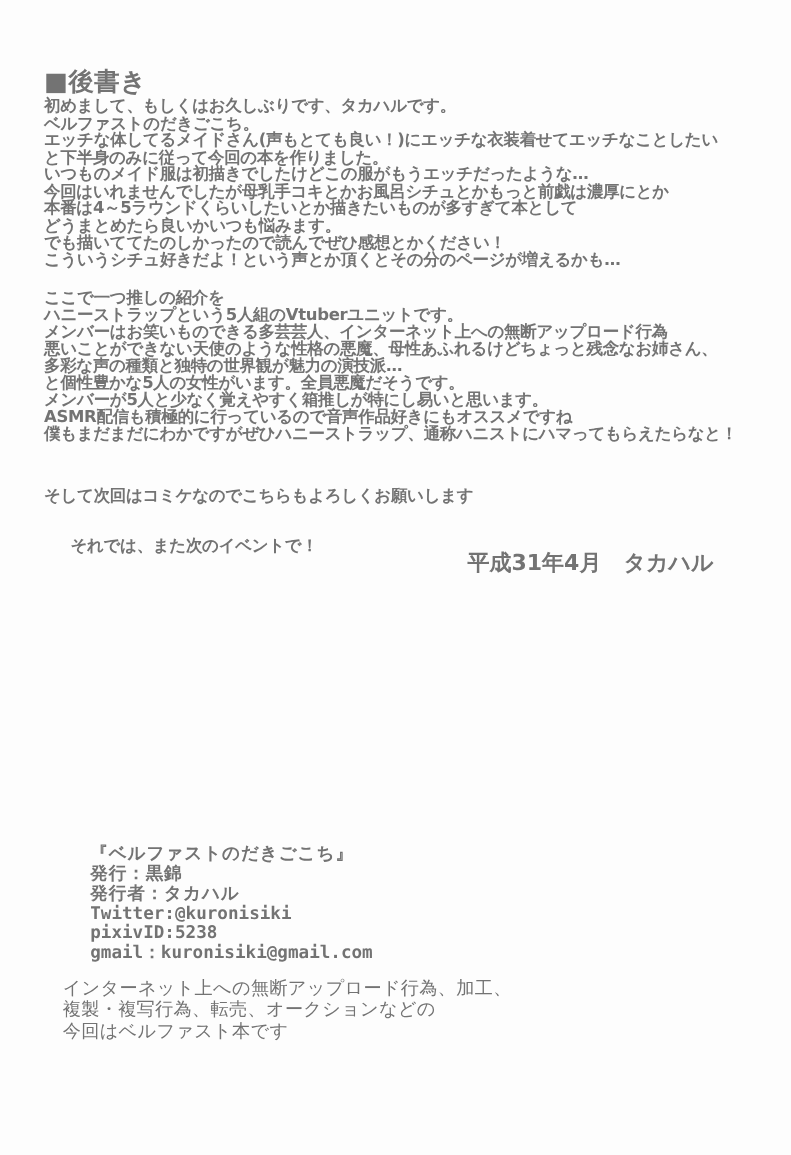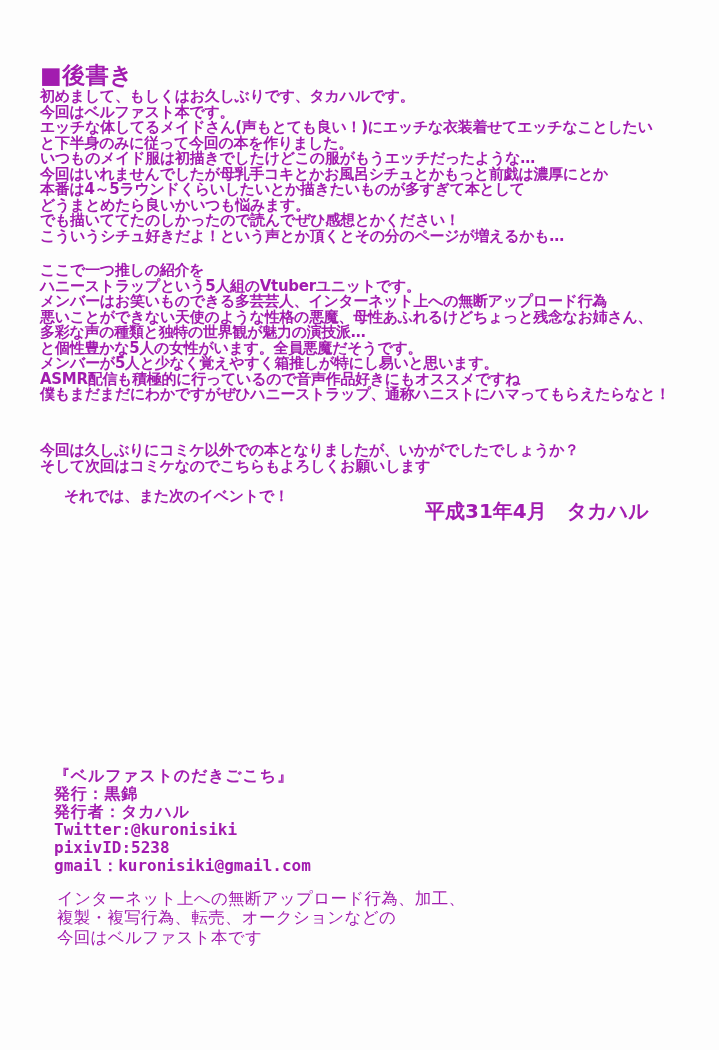--- a/index.html
+++ b/index.html
@@ -2,21 +2,21 @@
 <html><head>
 <meta charset="utf-8">
 <style>
   html,body { margin:0; padding:0; background:#ffffff; }
   .page {
     position:relative;
     width:719px;
     height:1050px;
     background:#fdfdfd;
     font-family:"DejaVu Sans", sans-serif;
-    color:#a21caf;
+    color:#737373;
     overflow:hidden;
   }
   .abs { position:absolute; }
   .doc-title {
     left:40px; top:62px;
     font-size:23px;
     font-weight:bold;
     line-height:26px;
     letter-spacing:0.5px;
   }
@@ -31,40 +31,40 @@
   .para2 { left:40px; top:263px; }
   .para3 { left:40px; top:443px; }
   .closing-line { left:40px; top:489px; font-size:15px; line-height:15.5px; font-weight:bold; white-space:pre; letter-spacing:-0.3px;margin-left:24px; }
   .signature-line { left:425px; top:503px; font-size:20px; line-height:16px; font-weight:bold; white-space:pre; }
   .colophon {
     left:54px; top:767px;
     font-size:16px;
     line-height:18px;
     font-weight:bold;
   }
-  .colophon .cline { white-space:pre; letter-spacing:0.8px; }
+  .colophon .cline { white-space:pre; letter-spacing:0.8px;margin-left:28px; }
   .colophon .mono { font-family:"DejaVu Sans Mono", monospace; letter-spacing:0; }
   .disclaimer {
     left:57px; top:889px;
     font-size:16.5px;
     line-height:19.3px;
     font-weight:bold;
   }
   .disclaimer .line { white-space:pre; letter-spacing:0.3px; font-weight:normal; }
 </style>
 </head>
 <body>
 
 <div class="page">
 
   <div class="abs doc-title">■後書き</div>
 
   <div class="abs body-lines para1">
       <div class="line">初めまして、もしくはお久しぶりです、タカハルです。</div>
-      <div class="line">今回はベルファスト本です。</div>
+      <div class="line">ベルファストのだきごこち。</div>
       <div class="line">エッチな体してるメイドさん(声もとても良い！)にエッチな衣装着せてエッチなことしたい</div>
       <div class="line">と下半身のみに従って今回の本を作りました。</div>
       <div class="line">いつものメイド服は初描きでしたけどこの服がもうエッチだったような…</div>
       <div class="line">今回はいれませんでしたが母乳手コキとかお風呂シチュとかもっと前戯は濃厚にとか</div>
       <div class="line">本番は4～5ラウンドくらいしたいとか描きたいものが多すぎて本として</div>
       <div class="line">どうまとめたら良いかいつも悩みます。</div>
       <div class="line">でも描いててたのしかったので読んでぜひ感想とかください！</div>
       <div class="line">こういうシチュ好きだよ！という声とか頂くとその分のページが増えるかも…</div>
     </div>
 
@@ -74,21 +74,20 @@
       <div class="line">メンバーはお笑いものできる多芸芸人、インターネット上への無断アップロード行為</div>
       <div class="line">悪いことができない天使のような性格の悪魔、母性あふれるけどちょっと残念なお姉さん、</div>
       <div class="line">多彩な声の種類と独特の世界観が魅力の演技派…</div>
       <div class="line">と個性豊かな5人の女性がいます。全員悪魔だそうです。</div>
       <div class="line">メンバーが5人と少なく覚えやすく箱推しが特にし易いと思います。</div>
       <div class="line">ASMR配信も積極的に行っているので音声作品好きにもオススメですね</div>
       <div class="line">僕もまだまだにわかですがぜひハニーストラップ、通称ハニストにハマってもらえたらなと！</div>
     </div>
 
   <div class="abs body-lines para3">
-      <div class="line">今回は久しぶりにコミケ以外での本となりましたが、いかがでしたでしょうか？</div>
       <div class="line">そして次回はコミケなのでこちらもよろしくお願いします</div>
     </div>
 
   <div class="abs closing-line">それでは、また次のイベントで！</div>
 
   <div class="abs signature-line">平成31年4月　タカハル</div>
 
   <div class="abs colophon">
     <div class="cline">『ベルファストのだきごこち』</div>
     <div class="cline">発行：黒錦</div>

